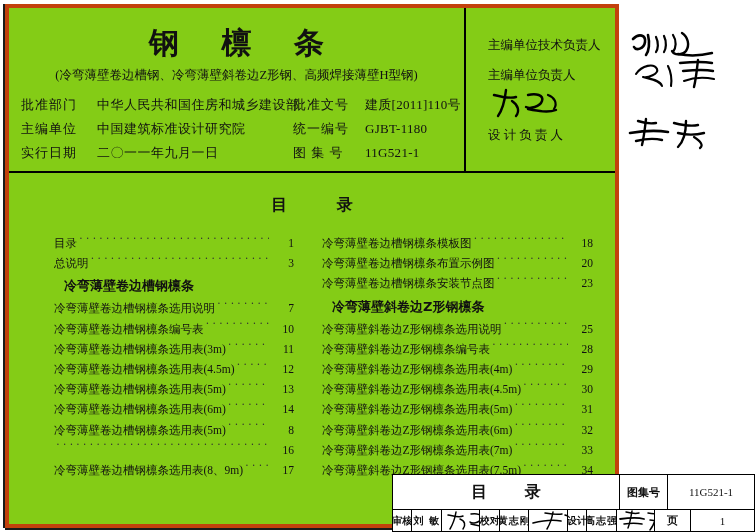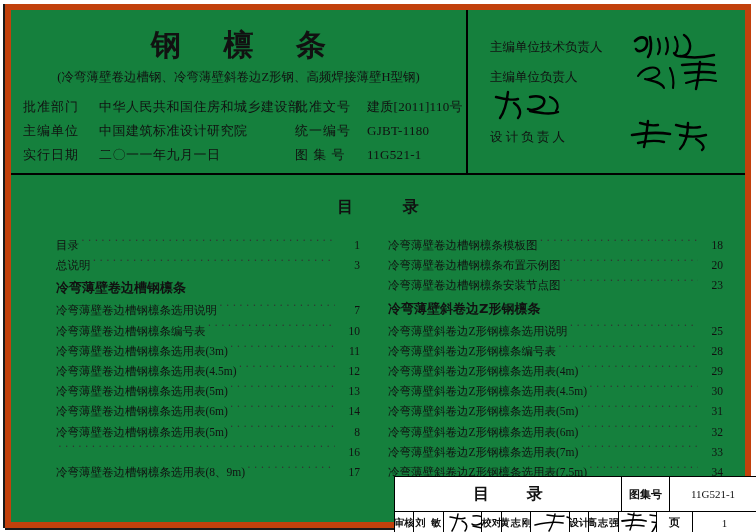--- a/index.html
+++ b/index.html
@@ -12,24 +12,24 @@
     font-family: "Liberation Serif", "DejaVu Serif", serif;
     color: #111111;
     overflow: hidden;
     position: relative;
   }
 
   
   #page {
     position: absolute;
     left: 5px; top: 4px;
-    width: 746px; height: 524px;
-    border: 6px solid #c2410c;
+    width: 614px; height: 524px;
+    border: 4px solid #c2410c;
     box-shadow: -2px 0 0 0 #1a1a1a, 0 2px 0 0 #1a1a1a;
-    background: #15803d;
+    background: #84cc16;
   }
 
   
   .header-band {
     position: absolute;
     left: 0; top: 0;
     width: 100%;
     height: 165px;
     border-bottom: 2px solid #000;
     display: flex;
@@ -179,20 +179,21 @@
     text-align: right;
     font-family: "Liberation Serif", serif;
   }
   .toc-section {
     font-size: 13px;
     font-weight: bold;
     line-height: 25px;
     height: 25px;
     font-family: "DejaVu Sans", "Liberation Sans", sans-serif;
     letter-spacing: 0px;
+    margin-left: 10px;
   }
 
   
   .title-block {
     position: absolute;
     left: 383px;
     top: 466px;
     width: 363px;
     height: 58px;
     border: 1px solid #000;

